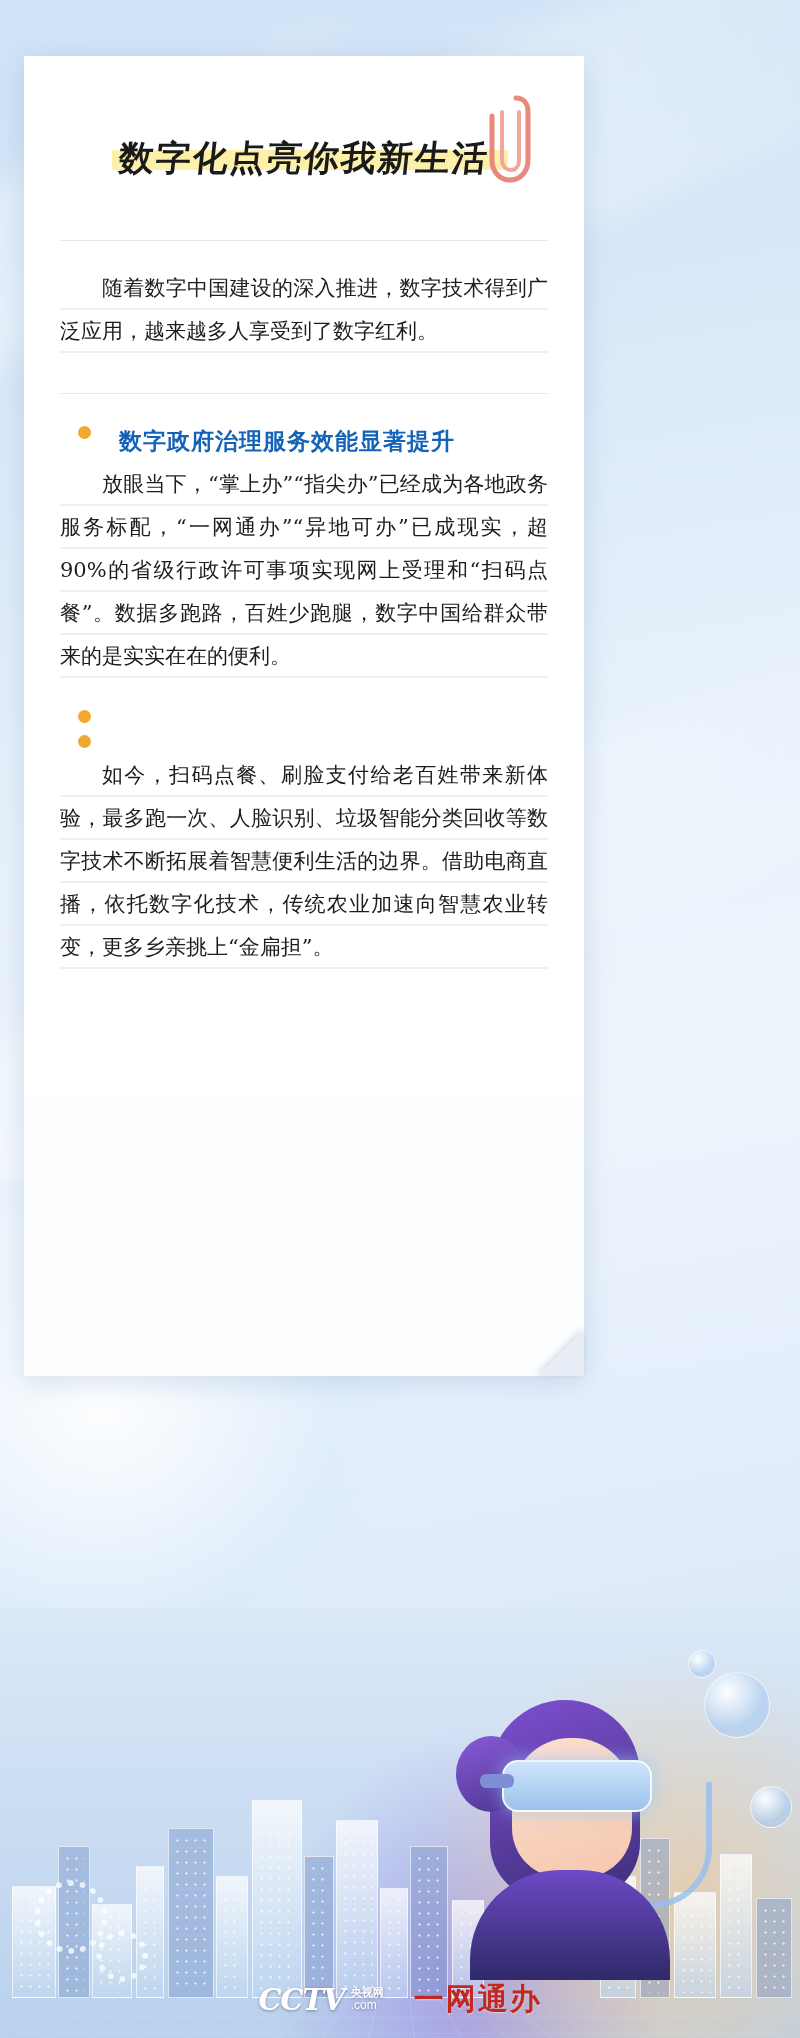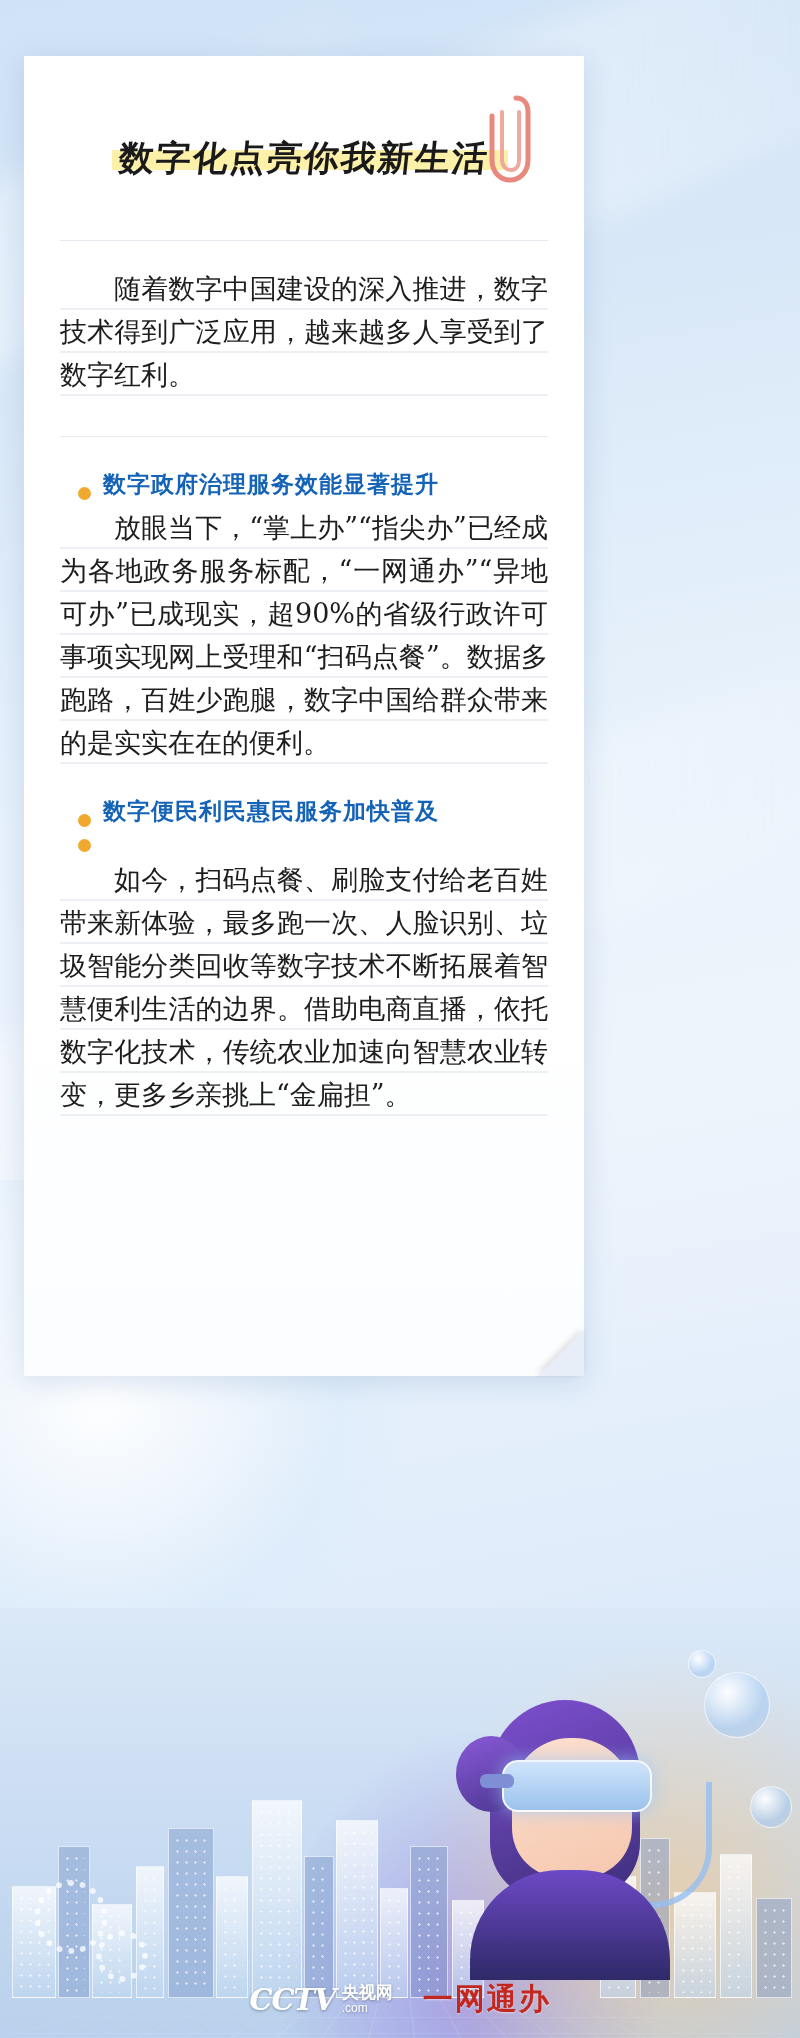--- a/index.html
+++ b/index.html
@@ -323,39 +323,39 @@
 
   .divider {
     border: 0;
     border-top: 1px solid #e4e9ef;
     margin: 0 0 26px 0;
   }
 
   
   .para {
     font-family: "DejaVu Serif", serif;
-    font-size: 27px;
+    font-size: 21px;
     line-height: 43px;
     color: #1d1d1d;
     text-indent: 2em;
     text-align: justify;
     margin: 0 0 26px 0;
     
     background-image: linear-gradient(to bottom, transparent 41px, #eceff3 41px, #eceff3 43px);
     background-size: 100% 43px;
   }
   .para.lead {
     margin-bottom: 40px;
   }
 
   
   .section-head {
     display: flex;
-    align-items: flex-end;
-    gap: 12px;
+    align-items: flex-start;
+    gap: 28px;
     margin: 0 0 6px 18px;
     padding-top: 6px;
   }
   .bullet-dot {
     width: 13px;
     height: 13px;
     border-radius: 50%;
     background: #f0a92e;
     flex: 0 0 auto;
   }
@@ -395,21 +395,21 @@
   }
   .cctv-cn {
     display: flex;
     flex-direction: column;
     line-height: 1.05;
     color: #ffffff;
     text-shadow: 0 1px 3px rgba(0,0,0,.35);
   }
   .cctv-cn .cn {
     font-family: "DejaVu Serif", serif;
-    font-size: 17px;
+    font-size: 11px;
     font-weight: bold;
   }
   .cctv-cn .dotcom {
     font-family: Liberation Sans, sans-serif;
     font-size: 12px;
   }
   .ttxx {
     font-family: "DejaVu Serif", serif;
     font-weight: bold;
     font-size: 30px;
@@ -505,21 +505,20 @@
       <hr class="divider">
 
       <div class="section-head">
         <span class="bullet-dot"></span>
         <span class="section-title">数字政府治理服务效能显著提升</span>
       </div>
       <p class="para">放眼当下，“掌上办”“指尖办”已经成为各地政务服务标配，“一网通办”“异地可办”已成现实，超90%的省级行政许可事项实现网上受理和“扫码点餐”。数据多跑路，百姓少跑腿，数字中国给群众带来的是实实在在的便利。</p>
 
       <div class="section-head">
         <span class="bullet-dot"></span>
-        <span class="section-title">数字便民利民惠民服务加快普及</span>
       </div>
 
       <div class="section-head">
         <span class="bullet-dot"></span>
       </div>
       <p class="para">如今，扫码点餐、刷脸支付给老百姓带来新体验，最多跑一次、人脸识别、垃圾智能分类回收等数字技术不断拓展着智慧便利生活的边界。借助电商直播，依托数字化技术，传统农业加速向智慧农业转变，更多乡亲挑上“金扁担”。</p>
 
     </div>
 
     <div class="card-curl"></div>

